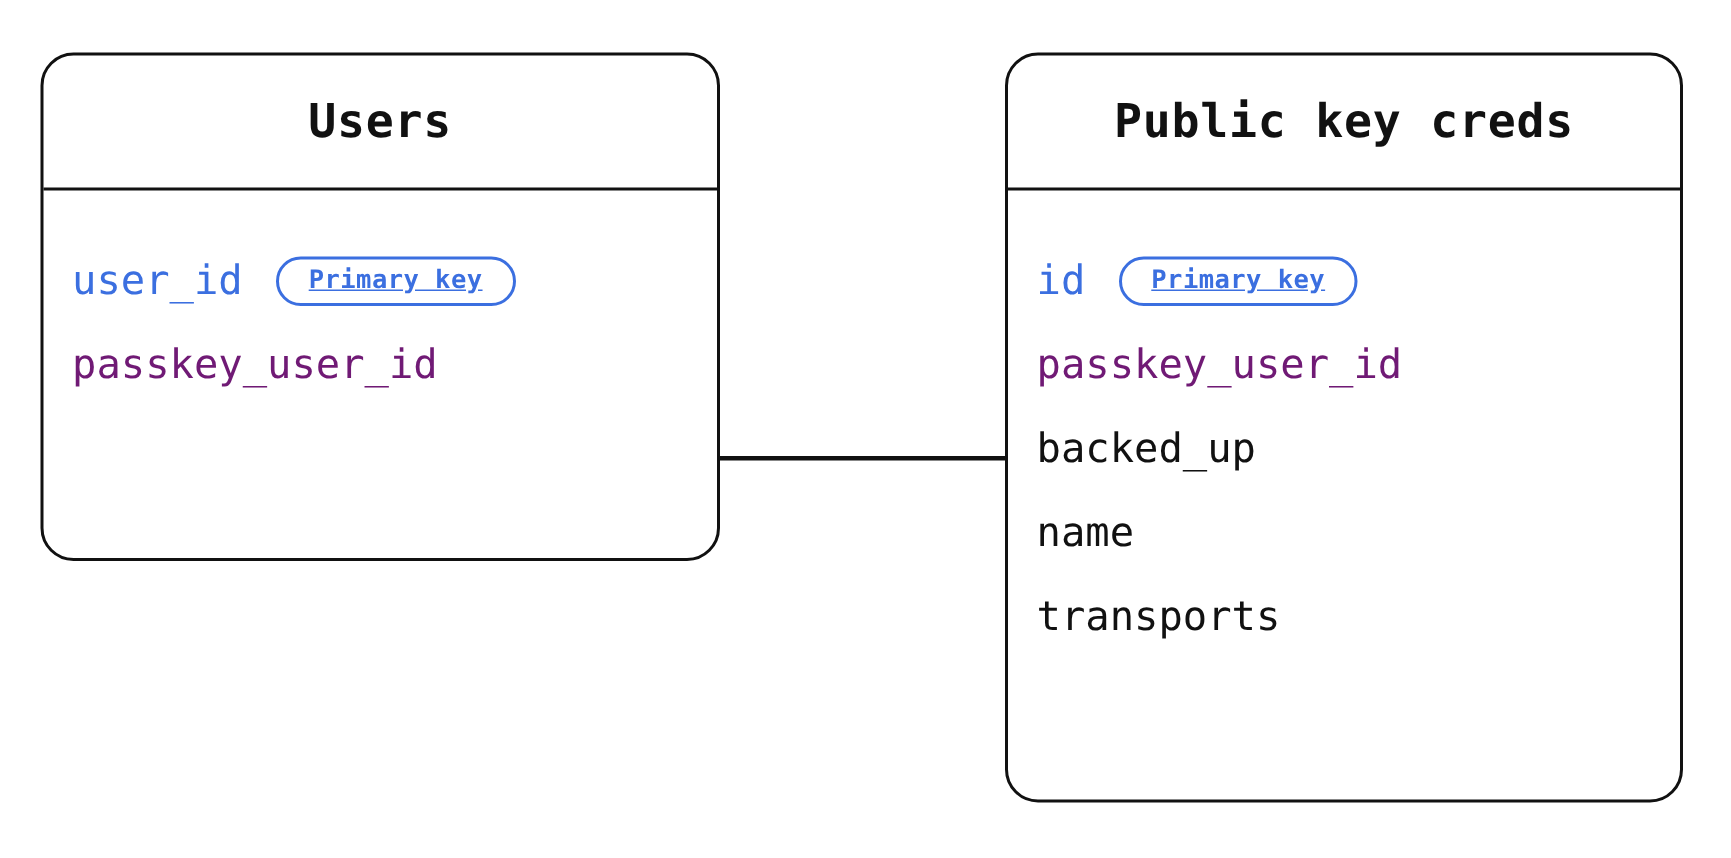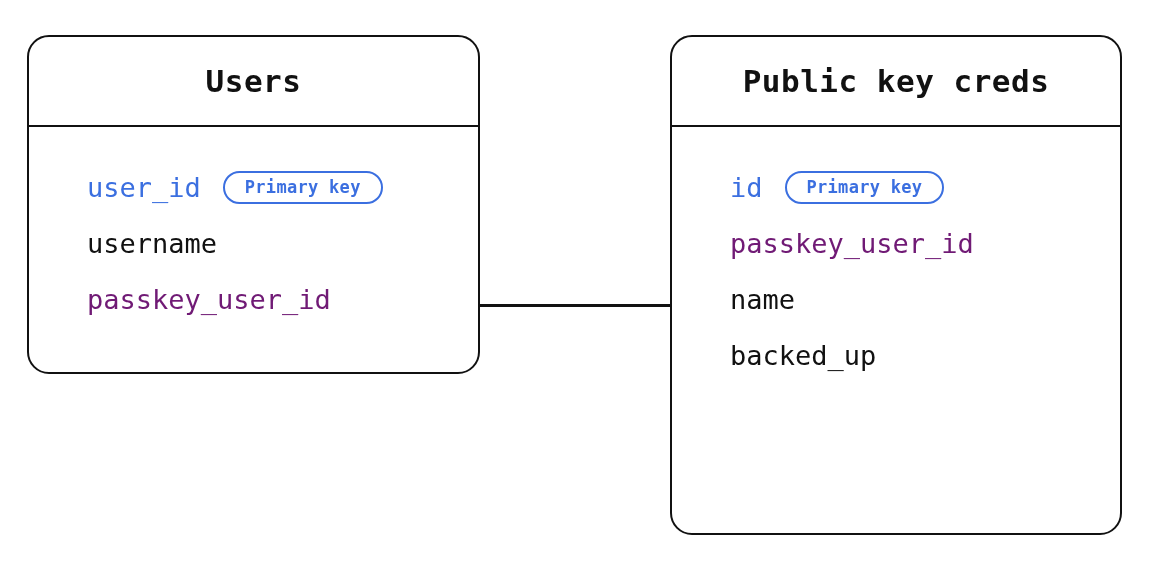--- a/index.html
+++ b/index.html
@@ -52,21 +52,21 @@
     font-family: "DejaVu Sans Mono", monospace;
     font-weight: bold;
     font-size: 31px;
     letter-spacing: 0.5px;
     color: #111111;
     white-space: nowrap;
   }
 
   .entity-fields {
     box-sizing: border-box;
-    padding: 32px 0 0 58px;
+    padding: 32px 0 0 19px;
   }
   .field-row {
     display: flex;
     align-items: center;
     height: 56px;
   }
   .field-name {
     font-family: "DejaVu Sans Mono", monospace;
     font-size: 27px;
     color: #111111;
@@ -94,20 +94,21 @@
     background: #ffffff;
   }
   .pk-badge-label {
     font-family: "DejaVu Sans Mono", monospace;
     font-weight: bold;
     font-size: 17px;
     letter-spacing: 0.3px;
     color: #3B6FE0;
     white-space: nowrap;
     line-height: 1;
+    text-decoration: underline;
   }
 
   
   #relationship-connector {
     position: absolute;
     left: 479px;
     top: 304px;
     width: 192px;
     height: 3px;
     background: #111111;
@@ -124,23 +125,20 @@
     </div>
     <div class="entity-fields">
 
       <div class="field-row">
         <span class="field-name is-pk">user_id</span>
         <span class="pk-badge">
           <span class="pk-badge-label">Primary key</span>
         </span>
       </div>
 
-      <div class="field-row">
-        <span class="field-name">username</span>
-      </div>
 
       <div class="field-row">
         <span class="field-name is-fk">passkey_user_id</span>
       </div>
 
     </div>
   </div>
 
   <div id="relationship-connector"></div>
 
@@ -156,24 +154,27 @@
           <span class="pk-badge-label">Primary key</span>
         </span>
       </div>
 
 
       <div class="field-row">
         <span class="field-name is-fk">passkey_user_id</span>
       </div>
 
       <div class="field-row">
+        <span class="field-name">backed_up</span>
+      </div>
+
+      <div class="field-row">
         <span class="field-name">name</span>
       </div>
 
       <div class="field-row">
-        <span class="field-name">backed_up</span>
+        <span class="field-name">transports</span>
       </div>
-
 
     </div>
   </div>
 
 </div>
 
 </body></html>

